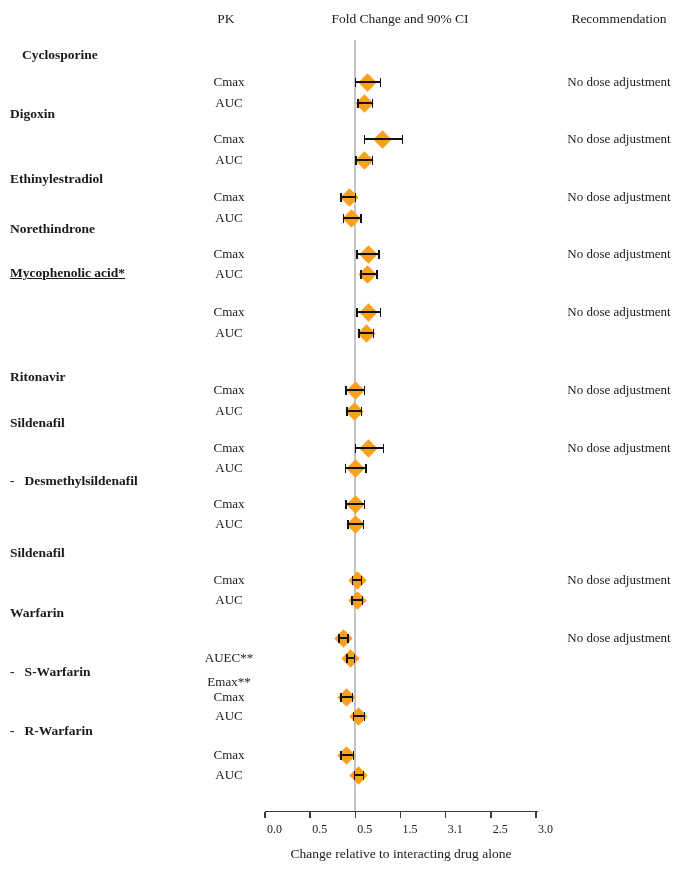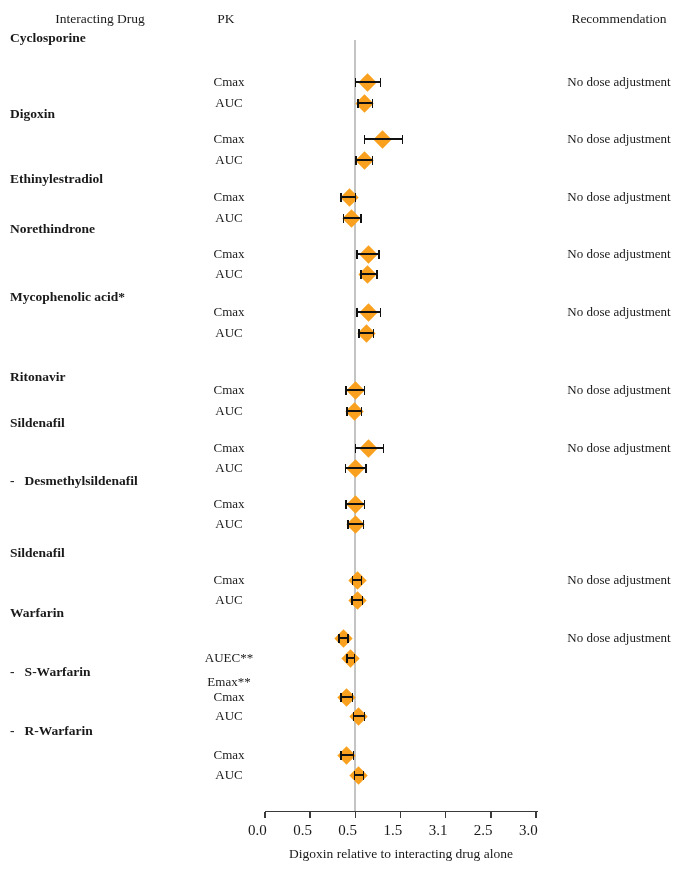--- a/index.html
+++ b/index.html
@@ -59,42 +59,42 @@
   }
   .axis-line{
     position:absolute;height:1.6px;background:#3a3a3a;
   }
   .axis-tick{
     position:absolute;width:1.6px;height:6px;background:#3a3a3a;
   }
   .tick-label{
     position:absolute;
     width:34px;
-    text-align:left;
-    font-size:15px;
+    text-align:right;
+    font-size:12px;
   }
   .axis-title{
     position:absolute;
     text-align:center;
     font-size:13.5px;
     white-space:nowrap;
   }
 </style>
 </head>
 <body>
 
 <div class="figure">
-  <div class="hdr" style="left:20px;width:160px;">Interacting Drug</div>
   <div class="hdr" style="left:196px;width:60px;">PK</div>
+  <div class="hdr" style="left:300px;width:200px;">Fold Change and 90% CI</div>
   <div class="hdr" style="left:563px;width:112px;">Recommendation</div>
 
   <div class="ref-line" style="left: 354.33px; top: 40px; height: 770.5px; background: rgb(196, 196, 196);"></div>
 
   <div id="plot-rows">
-      <div class="drug-label" style="top: 38px;">Cyclosporine</div>
+      <div class="drug-label" style="top: 55px; margin-left: 12px;">Cyclosporine</div>
       <div class="pk-label" style="top: 82px;">Cmax</div>
       <div class="diamond" style="left: 360.573px; top: 75.5px; background: rgb(249, 161, 30);"></div>
       <div class="ci-line" style="left: 355.33px; top: 81.2px; width: 25.2924px; background: rgb(17, 17, 17);"></div>
       <div class="ci-cap" style="left: 354.53px; top: 77.5px; background: rgb(17, 17, 17);"></div>
       <div class="ci-cap" style="left: 379.822px; top: 77.5px; background: rgb(17, 17, 17);"></div>
       <div class="rec-label" style="top: 82px;">No dose adjustment</div>
       <div class="pk-label" style="top: 103px;">AUC</div>
       <div class="diamond" style="left: 357.863px; top: 96.5px; background: rgb(249, 161, 30);"></div>
       <div class="ci-line" style="left: 358.04px; top: 102.2px; width: 14.4528px; background: rgb(17, 17, 17);"></div>
       <div class="ci-cap" style="left: 357.24px; top: 98.5px; background: rgb(17, 17, 17);"></div>
@@ -128,21 +128,21 @@
       <div class="diamond" style="left: 362.38px; top: 247.5px; background: rgb(249, 161, 30);"></div>
       <div class="ci-line" style="left: 357.137px; top: 253.2px; width: 21.6792px; background: rgb(17, 17, 17);"></div>
       <div class="ci-cap" style="left: 356.337px; top: 249.5px; background: rgb(17, 17, 17);"></div>
       <div class="ci-cap" style="left: 378.016px; top: 249.5px; background: rgb(17, 17, 17);"></div>
       <div class="rec-label" style="top: 254px;">No dose adjustment</div>
       <div class="pk-label" style="top: 274px;">AUC</div>
       <div class="diamond" style="left: 361.476px; top: 267.5px; background: rgb(249, 161, 30);"></div>
       <div class="ci-line" style="left: 360.75px; top: 273.2px; width: 16.2594px; background: rgb(17, 17, 17);"></div>
       <div class="ci-cap" style="left: 359.95px; top: 269.5px; background: rgb(17, 17, 17);"></div>
       <div class="ci-cap" style="left: 376.209px; top: 269.5px; background: rgb(17, 17, 17);"></div>
-      <div class="drug-label" style="top: 297px;">Mycophenolic acid*</div>
+      <div class="drug-label" style="top: 273px; text-decoration: underline;">Mycophenolic acid*</div>
       <div class="pk-label" style="top: 312px;">Cmax</div>
       <div class="diamond" style="left: 362.38px; top: 305.5px; background: rgb(249, 161, 30);"></div>
       <div class="ci-line" style="left: 357.137px; top: 311.2px; width: 23.4858px; background: rgb(17, 17, 17);"></div>
       <div class="ci-cap" style="left: 356.337px; top: 307.5px; background: rgb(17, 17, 17);"></div>
       <div class="ci-cap" style="left: 379.822px; top: 307.5px; background: rgb(17, 17, 17);"></div>
       <div class="rec-label" style="top: 312px;">No dose adjustment</div>
       <div class="pk-label" style="top: 333px;">AUC</div>
       <div class="diamond" style="left: 359.67px; top: 326.5px; background: rgb(249, 161, 30);"></div>
       <div class="ci-line" style="left: 358.943px; top: 332.2px; width: 14.4528px; background: rgb(17, 17, 17);"></div>
       <div class="ci-cap" style="left: 358.143px; top: 328.5px; background: rgb(17, 17, 17);"></div>
@@ -240,14 +240,14 @@
       <div class="tick-label" style="left: 338.33px; top: 821.5px;">0.5</div>
       <div class="axis-tick" style="left: 399.695px; top: 811.5px; background: rgb(58, 58, 58);"></div>
       <div class="tick-label" style="left: 383.495px; top: 821.5px;">1.5</div>
       <div class="axis-tick" style="left: 444.86px; top: 811.5px; background: rgb(58, 58, 58);"></div>
       <div class="tick-label" style="left: 428.66px; top: 821.5px;">3.1</div>
       <div class="axis-tick" style="left: 490.025px; top: 811.5px; background: rgb(58, 58, 58);"></div>
       <div class="tick-label" style="left: 473.825px; top: 821.5px;">2.5</div>
       <div class="axis-tick" style="left: 535.19px; top: 811.5px; background: rgb(58, 58, 58);"></div>
       <div class="tick-label" style="left: 518.99px; top: 821.5px;">3.0</div>
     </div>
-  <div class="axis-title" style="left:265px;width:272px;top:846px;">Digoxin relative to interacting drug alone</div>
+  <div class="axis-title" style="left:265px;width:272px;top:846px;">Change relative to interacting drug alone</div>
 </div>
 
 </body></html>

